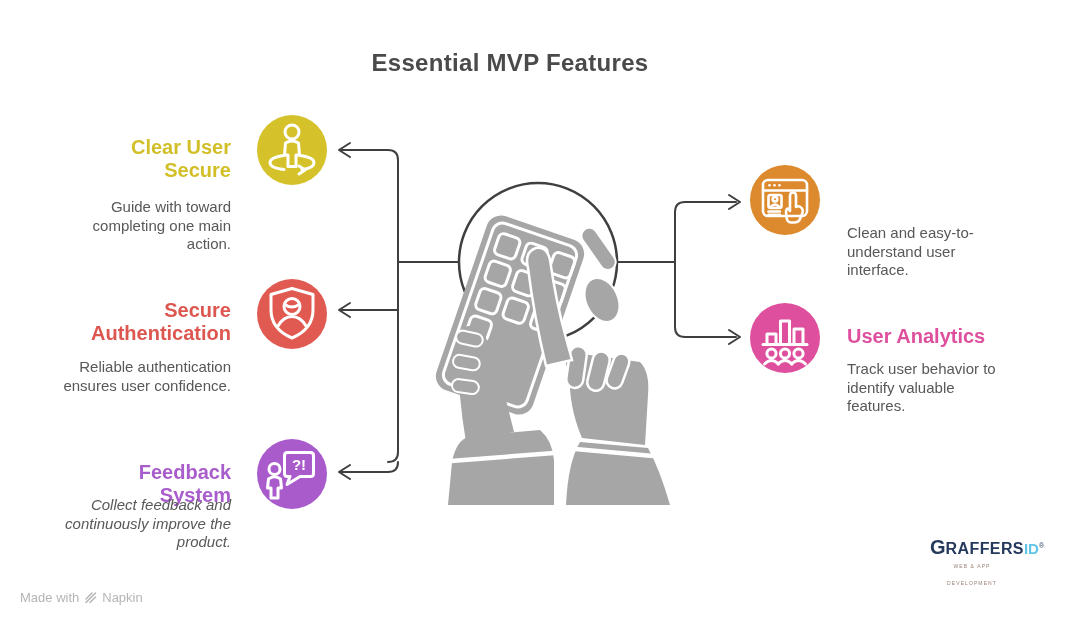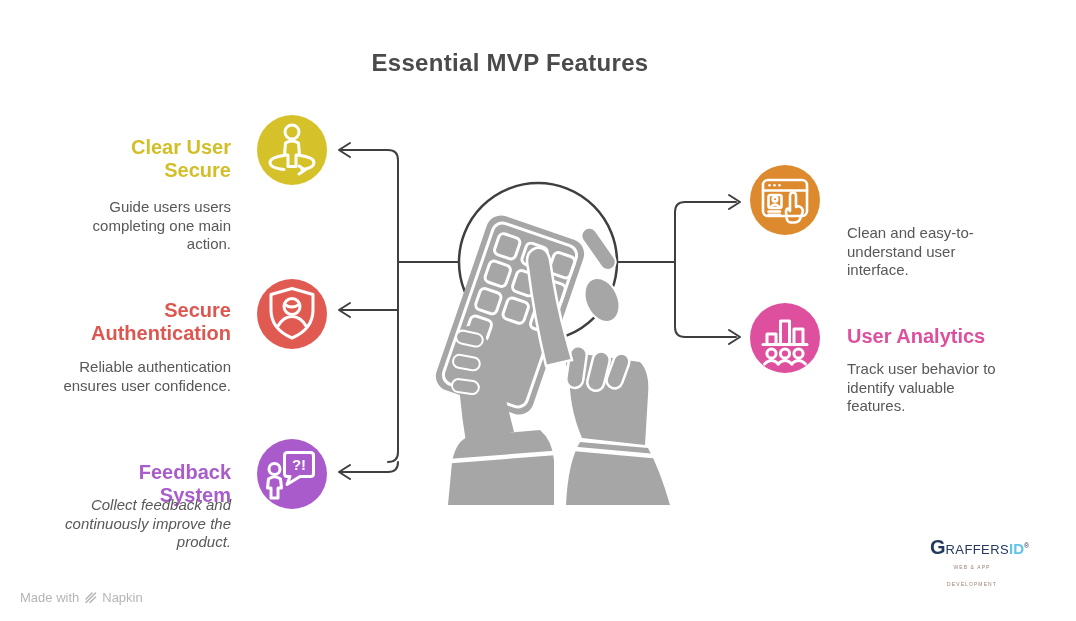--- a/index.html
+++ b/index.html
@@ -13,21 +13,21 @@
   .desc{font-size:15px;line-height:18.5px;color:#58585a;}
   .ta-r{text-align:right;} .ta-l{text-align:left;}
   .c-yellow{color:#d2bf28;} .c-red{color:#dd5751;} .c-purple{color:#a95ccb;}
   .c-orange{color:#dd8b2e;} .c-pink{color:#de4f9d;}
   .icon-circle{width:70px;height:70px;border-radius:50%;display:flex;align-items:center;justify-content:center;}
   .bg-yellow{background:#d5c22b;} .bg-red{background:#e05a52;} .bg-purple{background:#aa5bcb;}
   .bg-orange{background:#dd8a2e;} .bg-pink{background:#de4f9d;}
   .footer{left:20px;top:590px;display:flex;align-items:center;gap:5px;font-size:13px;color:#b5b5b5;text-align:right;}
   .glogo{left:930px;top:537px;width:84px;text-align:center;color:#24395c;line-height:17px;}
   .glogo .g{font-size:20px;font-weight:700;}
-  .glogo .raffers{font-size:13px;font-weight:400;letter-spacing:.4px;margin-top:25px;}
+  .glogo .raffers{font-size:16px;font-weight:700;letter-spacing:.4px;margin-top:25px;}
   .glogo .gid{font-size:15px;font-weight:700;color:#5fc4e8;}
   .glogo .reg{font-size:7px;vertical-align:super;color:#24395c;}
   .gtag{font-size:5px;letter-spacing:1.1px;color:#9b8279;margin-top:1px;}
 </style>
 </head>
 <body>
 
 <div class="canvas">
 
   <svg class="abs svg-layer" viewBox="0 0 1076 621">
@@ -97,21 +97,21 @@
 
   <div class="abs icon-circle bg-yellow" style="left:257px;top:115px;">
     <svg width="70" height="70" viewBox="0 0 70 70" fill="none" stroke="#fff" stroke-width="3" stroke-linejoin="round" stroke-linecap="round">
       <circle cx="35" cy="17" r="7"></circle>
       <path d="M 28.5,28 Q 35,24 41.5,28 L 42.5,40 H 39 V 51.5 H 31 V 40 H 27.5 Z"></path>
       <path d="M 27,40.5 Q 13,42.5 13,47.5 Q 13,53 27,54.5 M 43,40.5 Q 57,42.5 57,47.5 Q 57,53 45,54.8"></path>
       <path d="M 42,51 L 48,55 L 42,59"></path>
     </svg>
   </div>
   <div class="abs heading ta-r c-yellow" style="left:69px;top:136px;width:162px;">Clear User Secure</div>
-  <div class="abs desc ta-r" style="left:61px;top:198px;width:170px;">Guide users users completing one main action.</div>
+  <div class="abs desc ta-r" style="left:61px;top:198px;width:170px;">Guide with toward completing one main action.</div>
 
   <div class="abs icon-circle bg-red" style="left:257px;top:279px;">
     <svg width="70" height="70" viewBox="0 0 70 70" fill="none" stroke="#fff" stroke-width="3" stroke-linejoin="round" stroke-linecap="round">
       <path d="M 35,9.5 L 56,15.5 V 31 Q 56,50 35,59 Q 14,50 14,31 V 15.5 Z"></path>
       <circle cx="35" cy="27.5" r="8"></circle>
       <path d="M 27.8,25.5 Q 34.5,30.5 42.2,25.5"></path>
       <path d="M 21,47 Q 26.5,37.5 35,37.5 Q 43.5,37.5 49,47"></path>
     </svg>
   </div>
   <div class="abs heading ta-r c-red" style="left:69px;top:299px;width:162px;">Secure Authentication</div>

